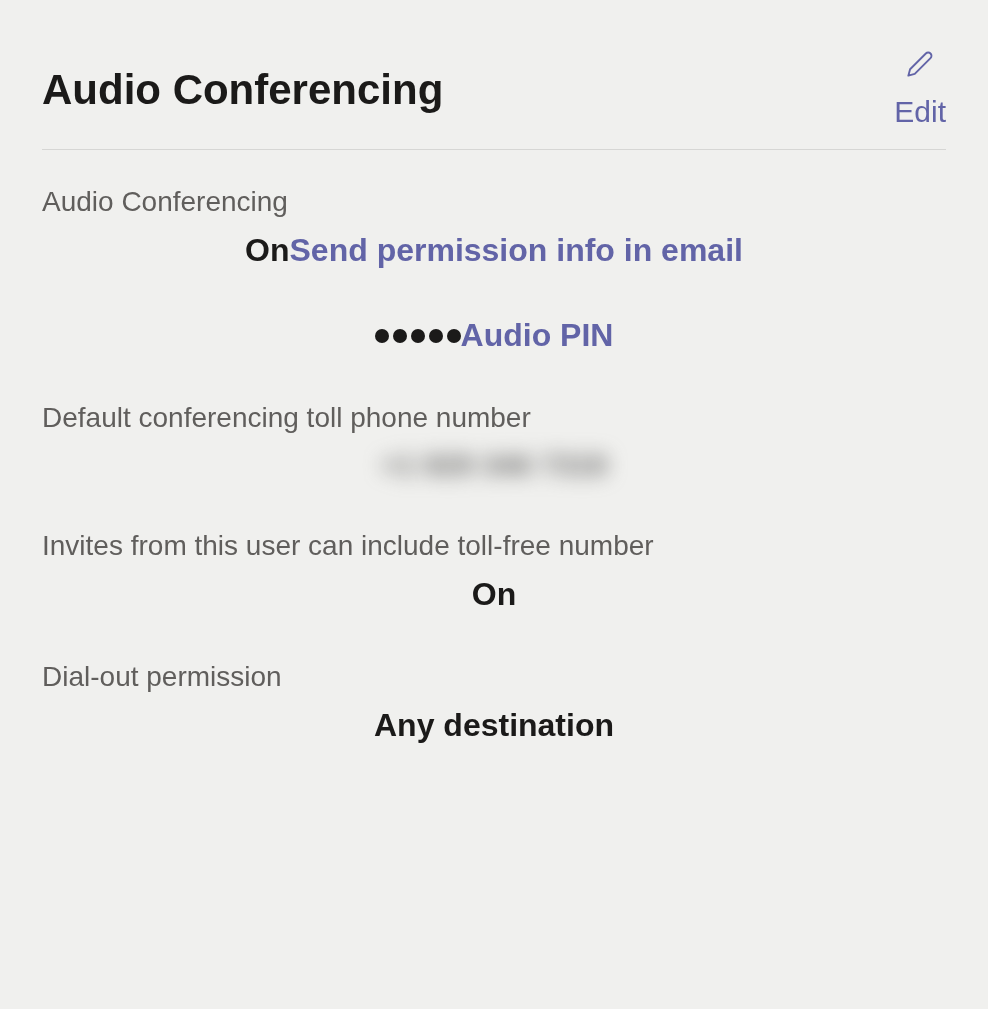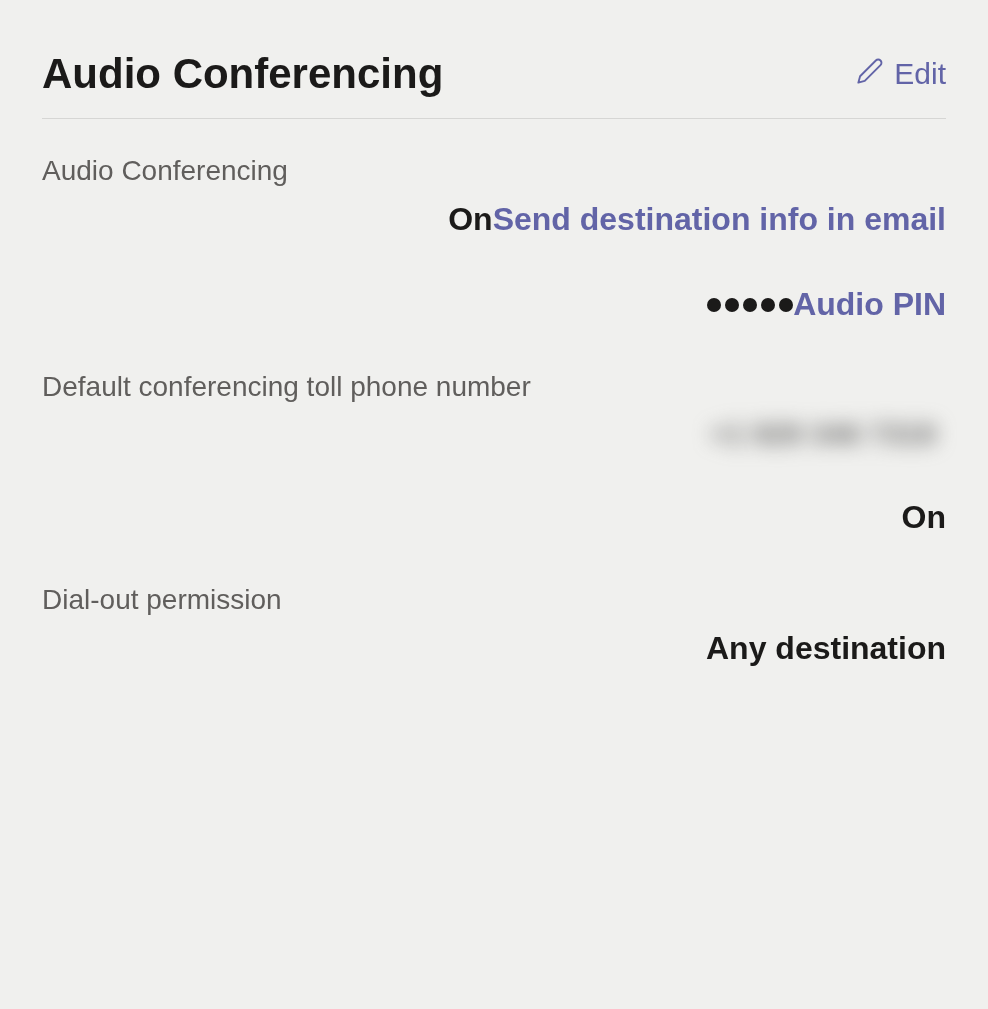--- a/index.html
+++ b/index.html
@@ -29,38 +29,39 @@
       color: #1b1a19;
     }
     .edit-link {
       display: flex;
       align-items: center;
       gap: 10px;
       font-size: 30px;
       color: #6264a7;
       font-weight: 400;
       cursor: pointer;
+      flex-direction: column;
     }
     .edit-link svg {
       width: 28px;
       height: 28px;
       stroke: #6264a7;
     }
     .field {
       margin-bottom: 48px;
     }
     .field-label {
       font-size: 28px;
       color: #605e5c;
       font-weight: 400;
       margin-bottom: 14px;
     }
     .value-row {
       display: flex;
-      justify-content: flex-end;
+      justify-content: center;
       align-items: center;
     }
     .field-value {
       font-size: 32px;
       font-weight: 700;
       color: #1b1a19;
     }
     .action-link {
       font-size: 32px;
       font-weight: 700;
@@ -99,21 +100,21 @@
       </svg>
     </span>
     <span>Edit</span>
   </div>
 </div>
 
 <div class="field">
   <div class="field-label">Audio Conferencing</div>
   <div class="value-row">
     <div class="field-value">On</div>
-    <div class="action-link">Send destination info in email</div>
+    <div class="action-link">Send permission info in email</div>
   </div>
 </div>
 
 <div class="field">
   <div class="value-row">
     <div class="dots" id="pin-dots">
         <div class="dot"></div>
         <div class="dot"></div>
         <div class="dot"></div>
         <div class="dot"></div>
@@ -124,20 +125,21 @@
 </div>
 
 <div class="field">
   <div class="field-label">Default conferencing toll phone number</div>
   <div class="value-row">
     <div class="blurred">+1 929 346 7319</div>
   </div>
 </div>
 
 <div class="field">
+  <div class="field-label">Invites from this user can include toll-free number</div>
   <div class="value-row">
     <div class="field-value">On</div>
   </div>
 </div>
 
 <div class="field">
 </div>
 
 <div class="field">
   <div class="field-label">Dial-out permission</div>

